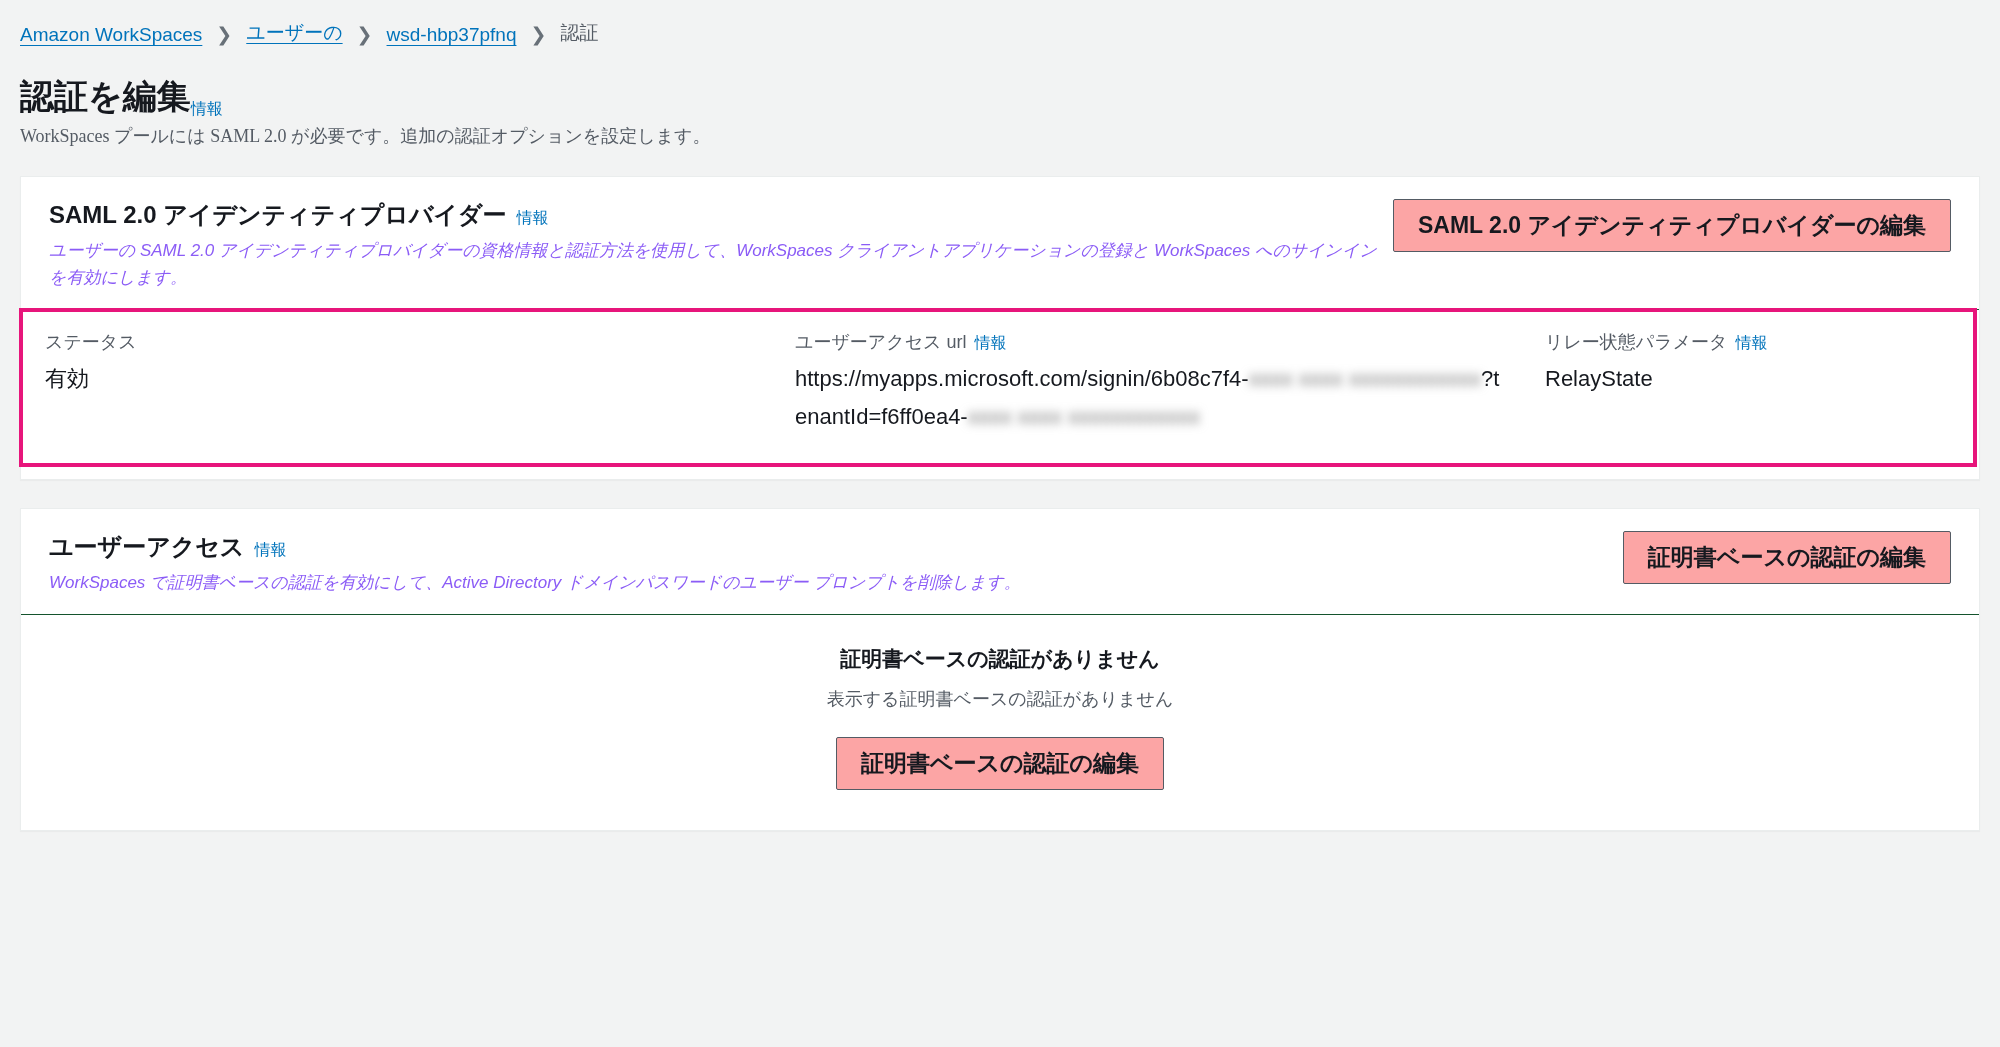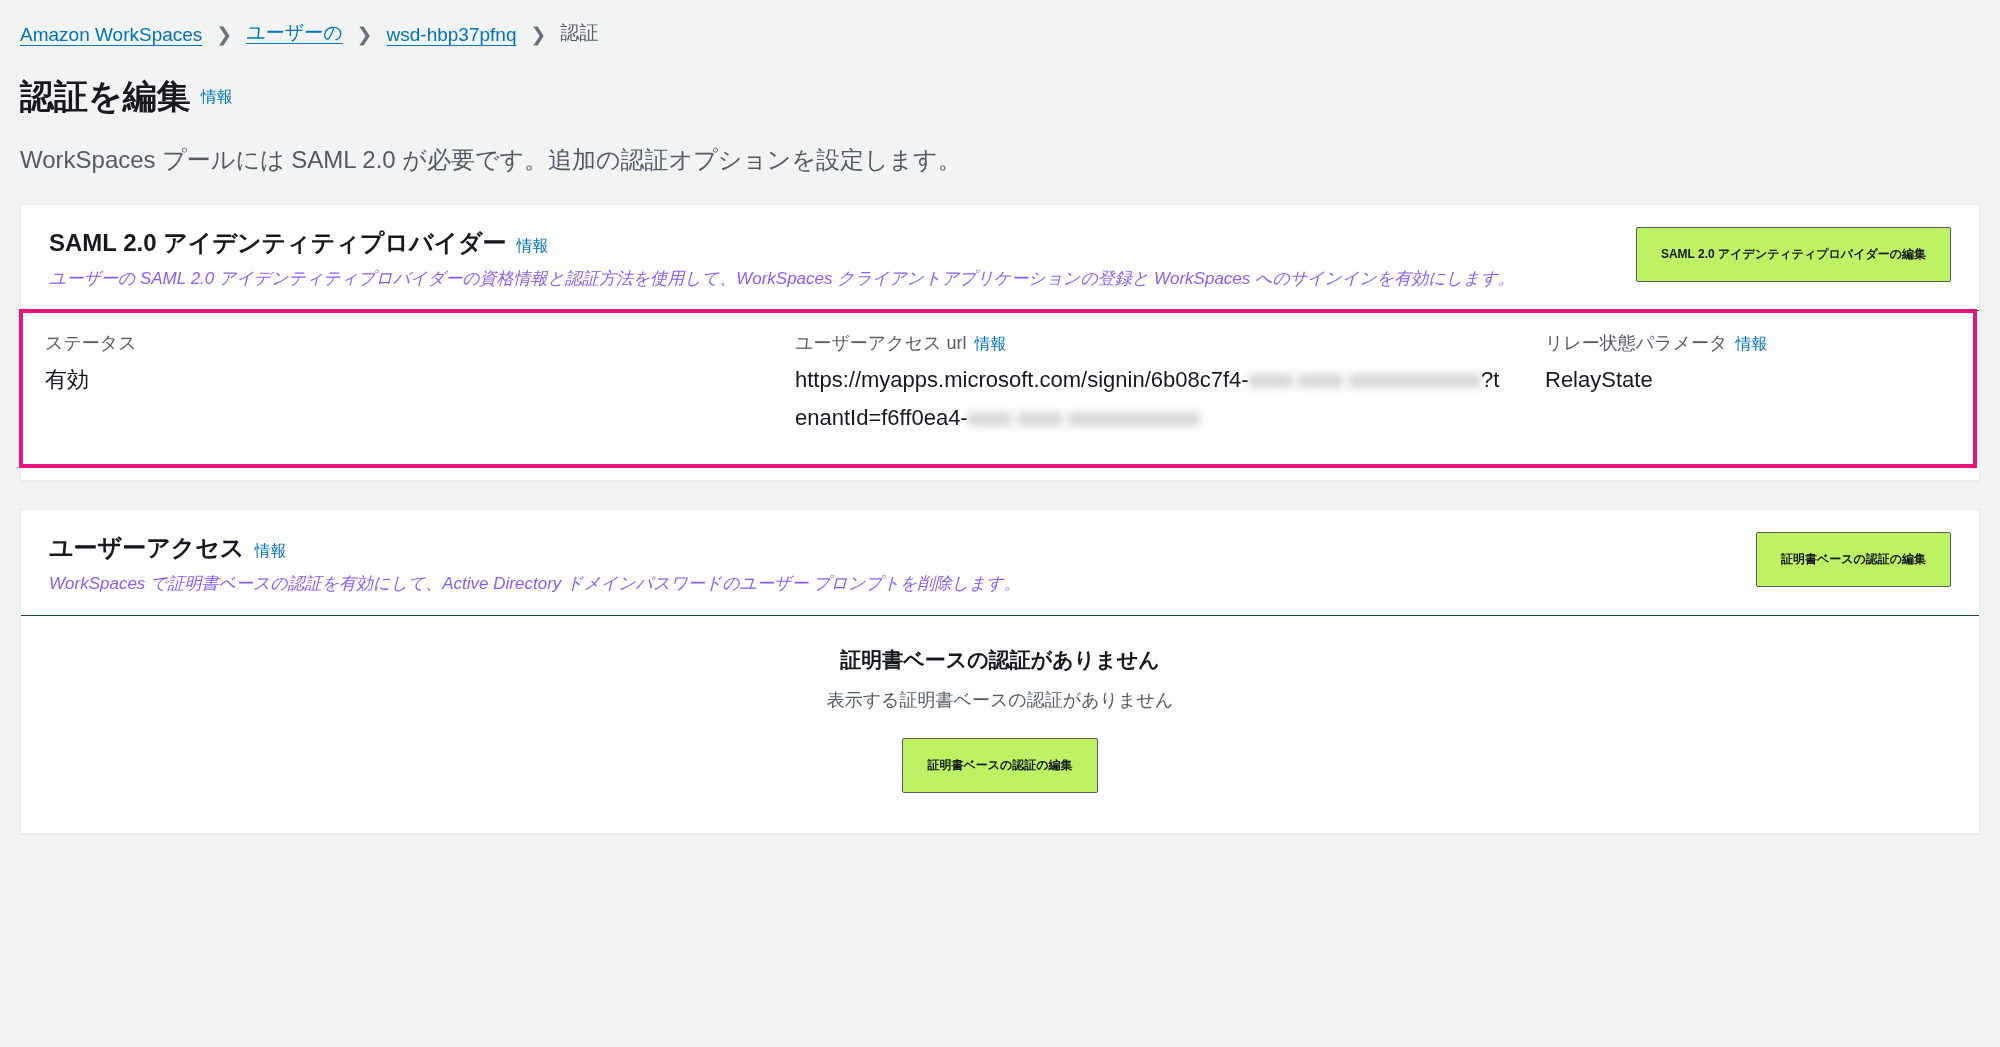--- a/index.html
+++ b/index.html
@@ -30,38 +30,38 @@
     color: #545b64;
   }
   .breadcrumb .sep {
     color: #687078;
   }
   .page-header {
     margin-bottom: 28px;
   }
   .page-title-row {
     display: flex;
-    align-items: center;
-    gap: 10px;
-    margin-bottom: 24px;
+    align-items: flex-end;
+    margin-bottom: 4px;
   }
   .page-title {
     font-size: 34px;
     font-weight: 700;
     color: #16191f;
   }
   .info-link {
     color: #0073bb;
     font-size: 16px;
     font-weight: 400;
     cursor: pointer;
   }
   .page-desc {
     color: #545b64;
-    font-size: 24px;
+    font-size: 18px;
+    font-family: Liberation Serif, serif;
   }
   .panel {
     background: #fff;
     border: 1px solid #eaeded;
     margin-bottom: 28px;
     box-shadow: 0 1px 1px rgba(0,0,0,0.03);
   }
   .panel-header {
     display: flex;
     justify-content: space-between;
@@ -83,26 +83,26 @@
     font-weight: 700;
     color: #16191f;
   }
   .panel-desc {
     color: #8b5cf6;
     font-size: 17px;
     line-height: 1.6;
     font-style: italic;
   }
   .btn {
-    background: #bef264;
+    background: #fca5a5;
     border: 1px solid #545b64;
     color: #16191f;
     font-weight: 700;
-    font-size: 12px;
-    padding: 18px 24px;
+    font-size: 23px;
+    padding: 10px 24px;
     cursor: pointer;
     border-radius: 2px;
     white-space: nowrap;
   }
   .panel-body {
     border-top: 1px solid #14532d;
   }
   .kv-grid {
     display: grid;
     grid-template-columns: 1fr 1fr 0.6fr;

